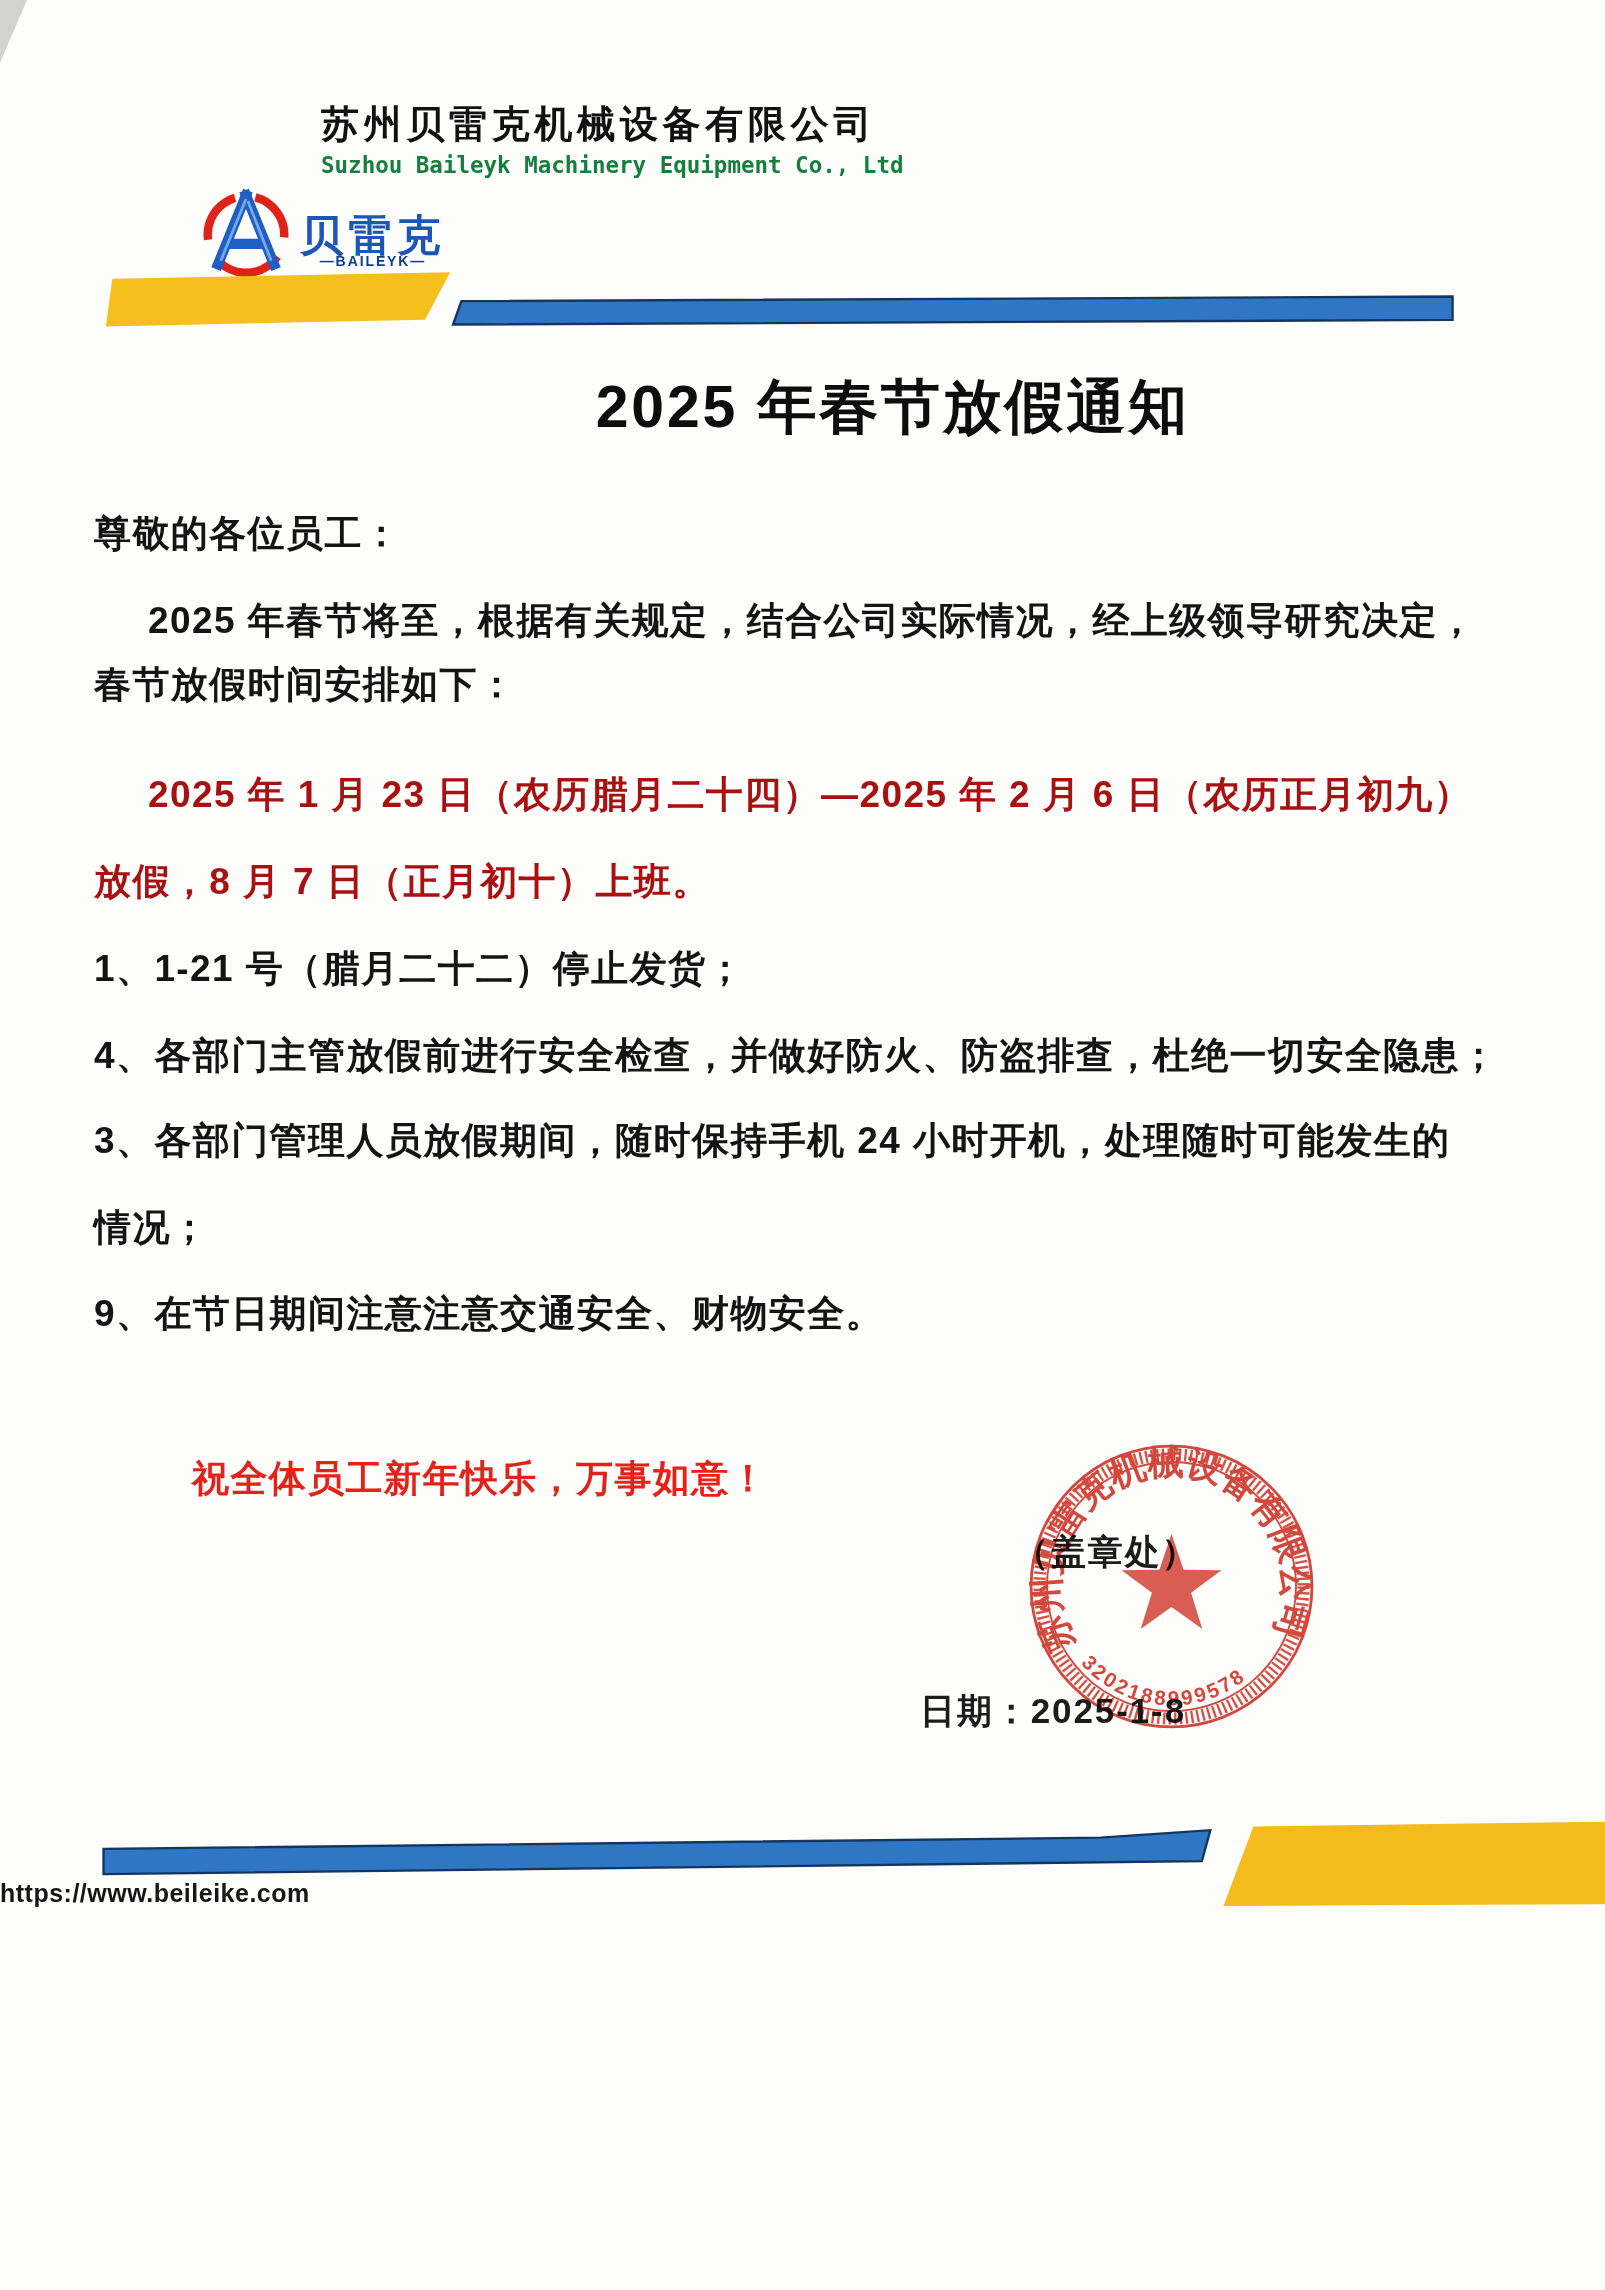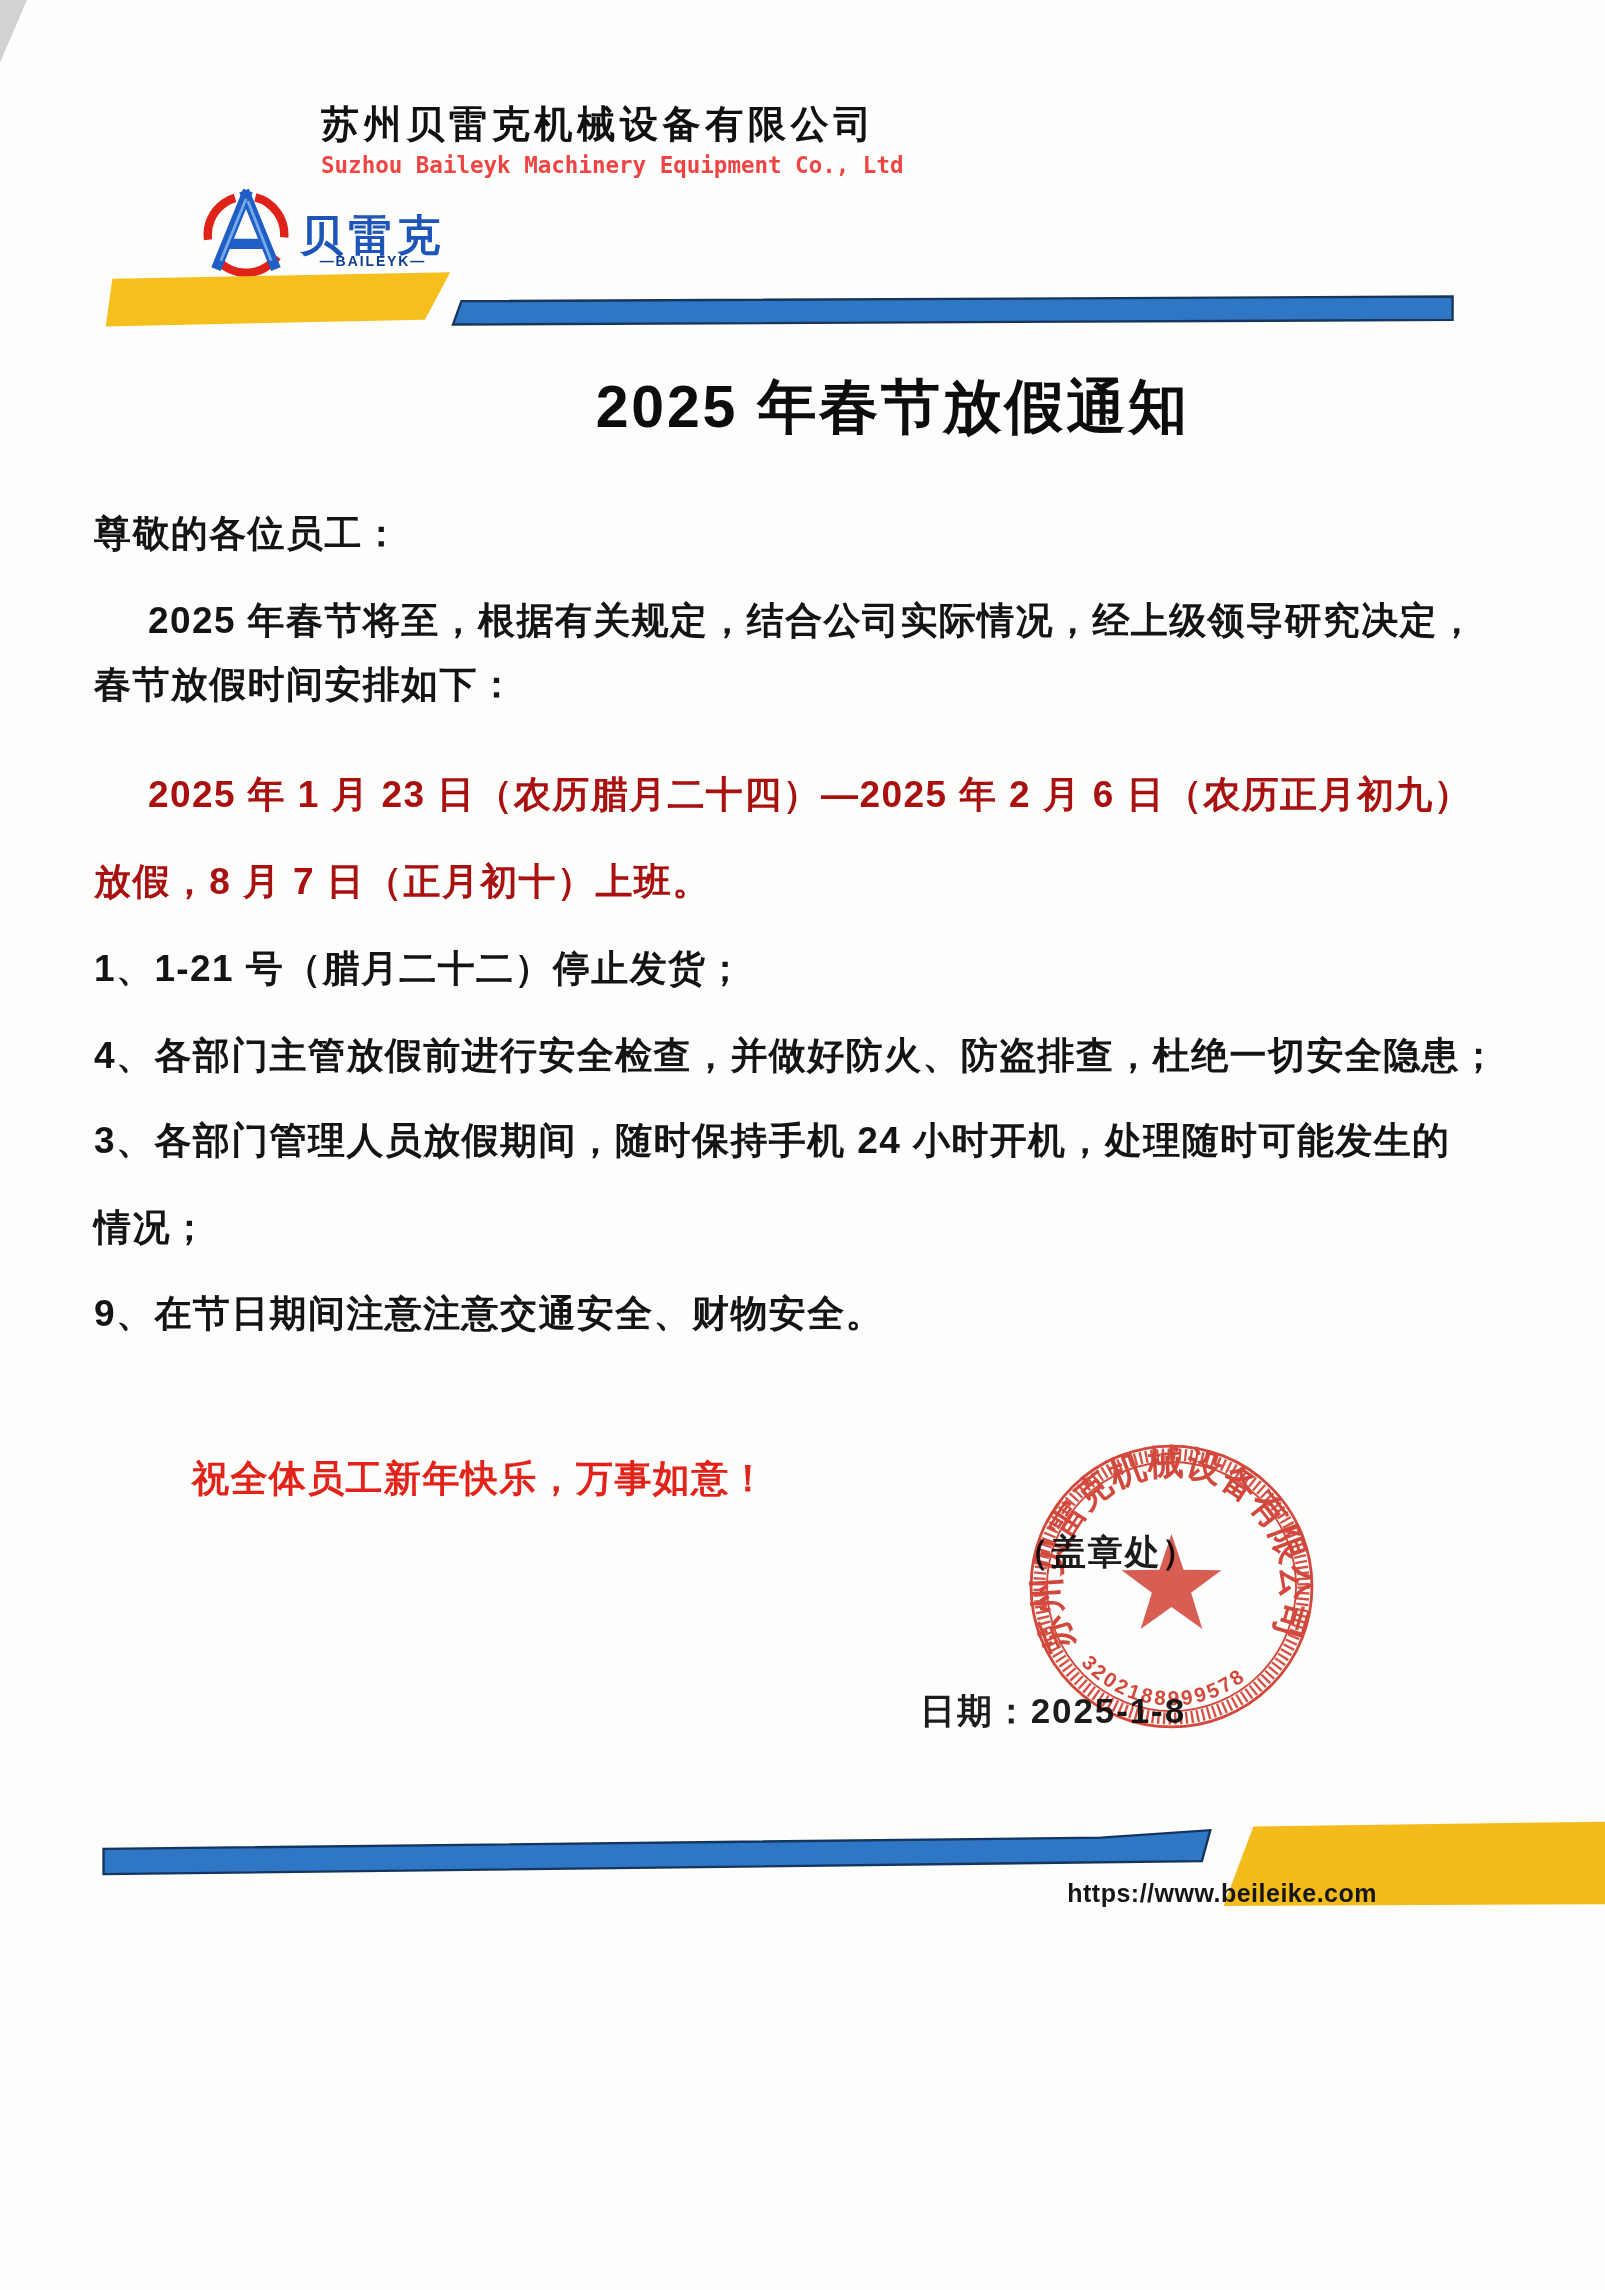--- a/index.html
+++ b/index.html
@@ -24,21 +24,21 @@
     font-size:14px; font-weight:700; color:#123c8e; letter-spacing:1.9px; white-space:nowrap;
   }
   .company-cn {
     left:321px; top:99px; width:562px;
     font-size:38px; font-weight:700; letter-spacing:4.7px; color:#111;
     white-space:nowrap; text-align:justify;
   }
   .company-en {
     left:321px; top:152px; width:562px;
     font-family:"DejaVu Sans Mono", monospace;
-    font-size:22.5px; font-weight:700; color:#ef4444; white-space:nowrap;
+    font-size:22.5px; font-weight:700; color:#15803d; white-space:nowrap;
   }
 
   
   .doc-title {
     left:0; top:368px; width:1190px; text-align:right;
     font-size:59px; font-weight:700; letter-spacing:2.8px; color:#0d0d0d;
     white-space:nowrap;
   }
 
   
@@ -52,21 +52,21 @@
   .red-dark { color:#a91111; }
   .red-bright { color:#e3231a; }
 
   
   .stamp-label { left:1014px; top:1529px; font-size:35px; font-weight:700; letter-spacing:1.9px; color:#1c1c1c; white-space:nowrap; }
   .date-line  { left:920px;  top:1688px; font-size:35px; font-weight:700; letter-spacing:1.9px; color:#1c1c1c; white-space:nowrap; }
   .seal-wrap  { left:1017px; top:1432px; width:309px; height:309px; mix-blend-mode:multiply; opacity:.93; }
 
   
   .footer-url {
-    left:0; top:1879px; width:1377px; text-align:right;
+    left:0; top:1879px; width:1377px; text-align:left;
     font-size:25px; font-weight:700; color:#161616; letter-spacing:0.5px; white-space:nowrap;
   }
 
   .artifact {
     left:0; top:0; width:49px; height:66px; opacity:.45;
     background:#9d9d9d; clip-path:polygon(0 0, 55% 0, 0 95%);
   }
 </style>
 </head>
 <body>

